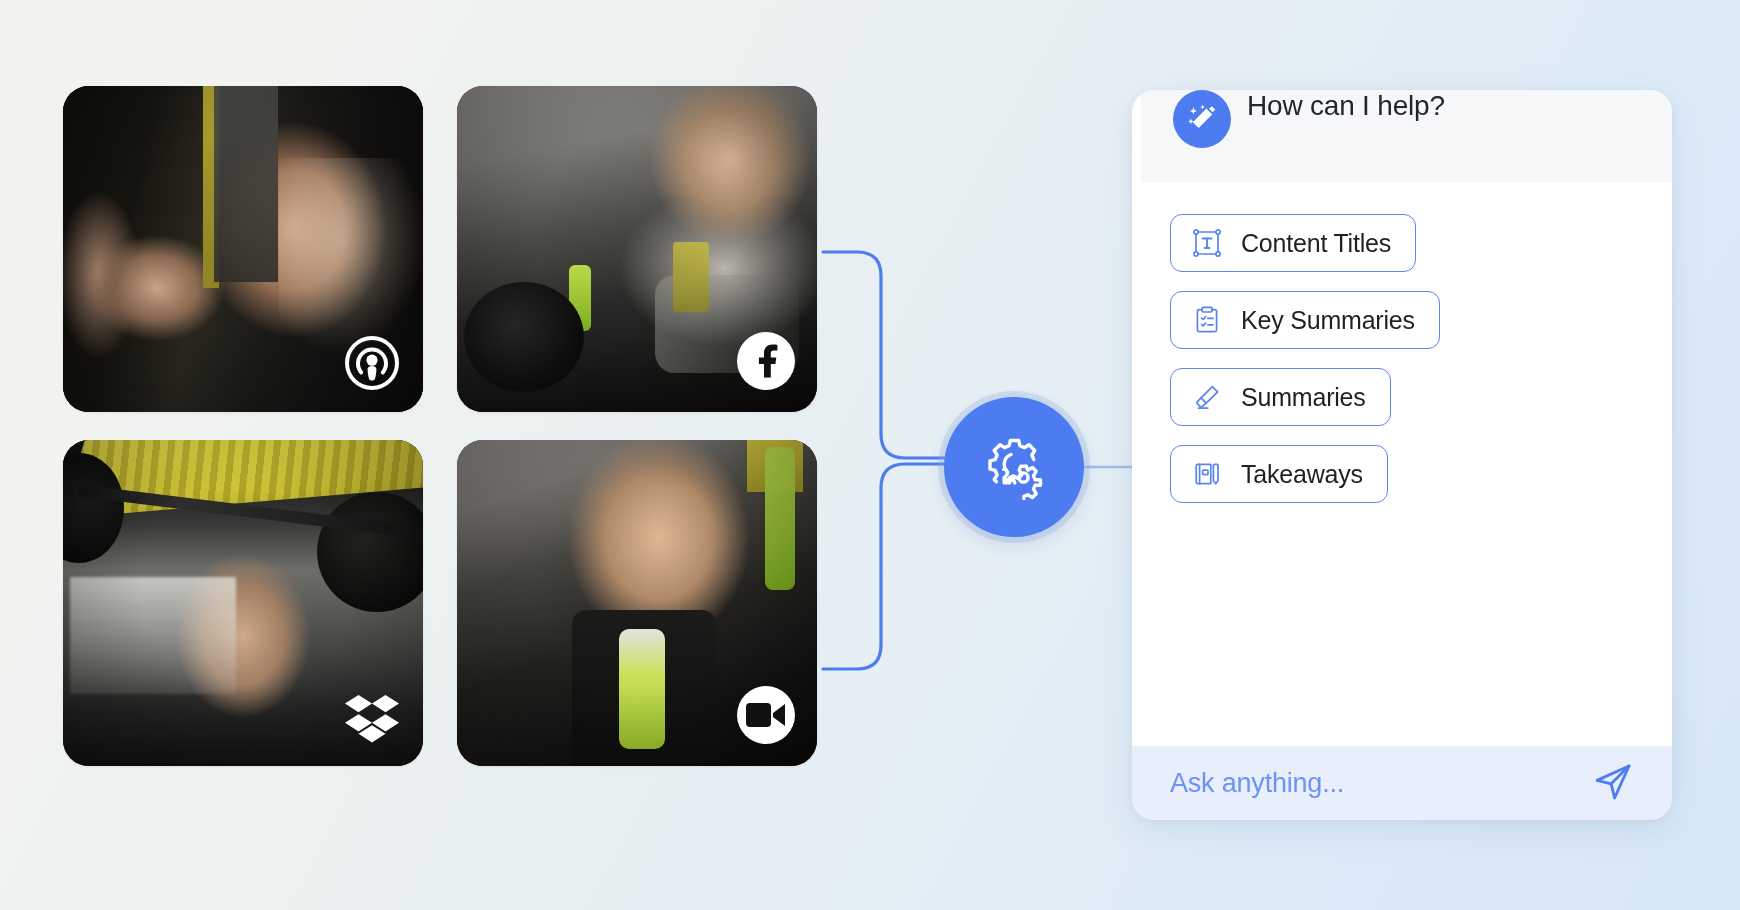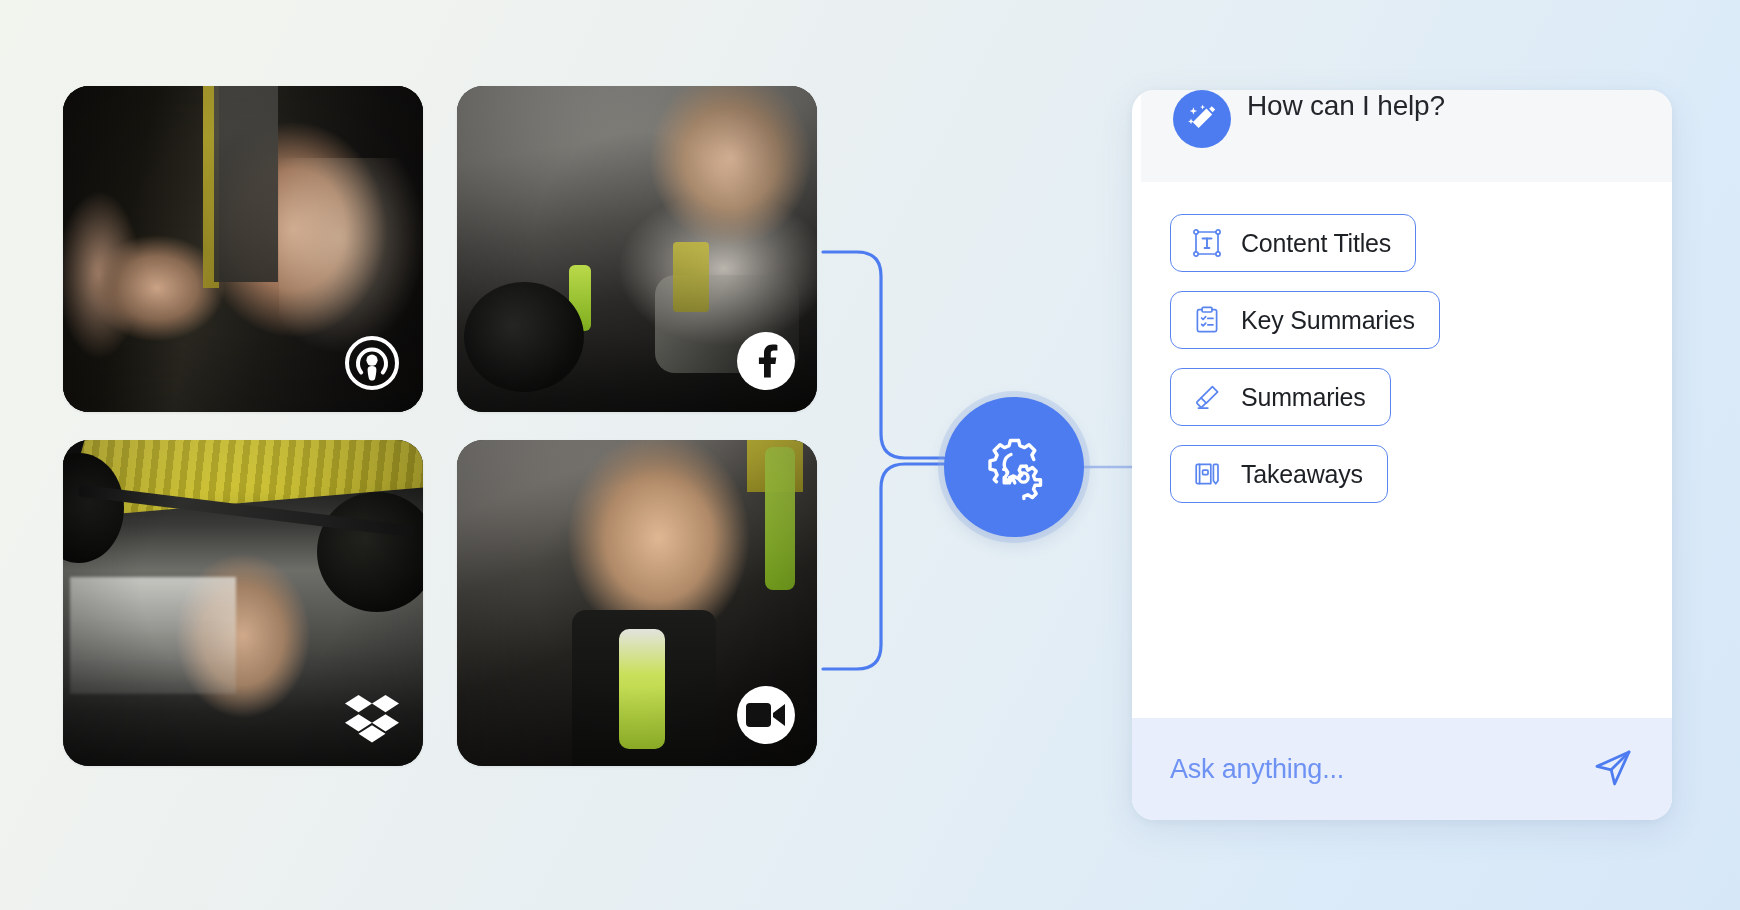--- a/index.html
+++ b/index.html
@@ -224,21 +224,21 @@
   }
   .chip-icon { width: 32px; height: 32px; flex: 0 0 auto; display:flex; align-items:center; justify-content:center; }
   .chip-label {
     font-size: 25px;
     color: #1d2024;
     letter-spacing: -.2px;
     white-space: nowrap;
   }
   .panel-input {
     flex: 0 0 auto;
-    height: 102px;
+    height: 74px;
     background: #e8eefc;
     display: flex; align-items: center;
     padding: 0 34px 0 38px;
     gap: 16px;
   }
   .ask-text {
     flex: 1 1 auto;
     font-size: 27px;
     color: #6e92f3;
     letter-spacing: -.2px;

